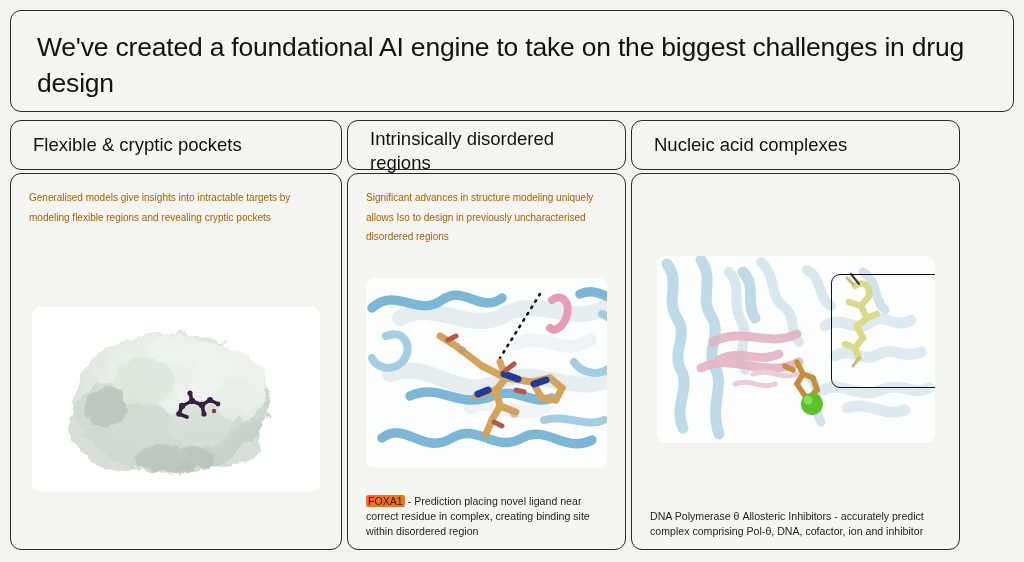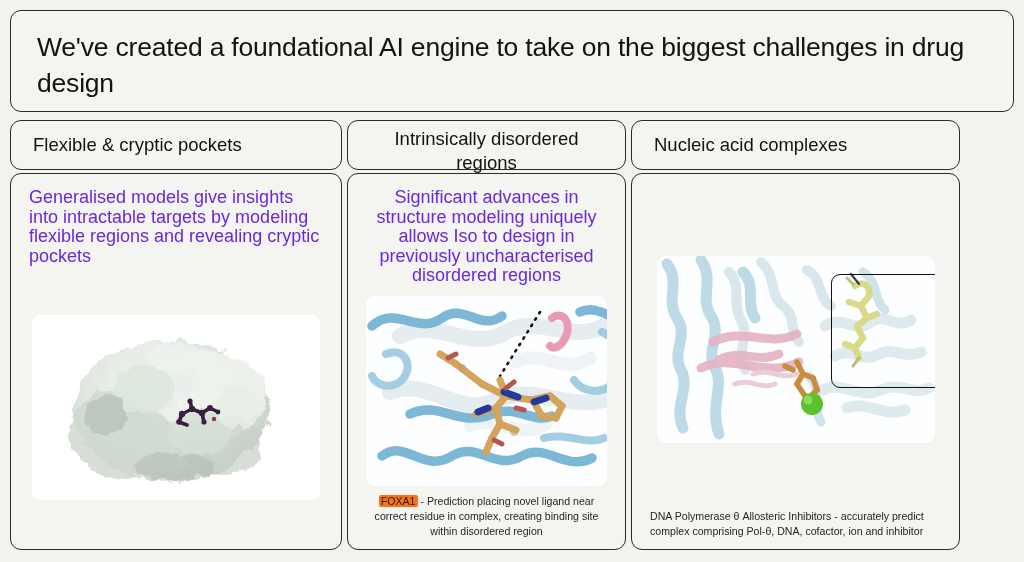--- a/index.html
+++ b/index.html
@@ -34,21 +34,21 @@
 
   
   .cols{
     display:flex;
     gap:5px;
     margin-top:8px;
     height:430px;
   }
   .col{display:flex;flex-direction:column;width:333px;}
   .col.c1{width:332px;}
-  .col.c2{width:279px;text-align:center;}
+  .col.c2{width:279px;}
   .col.c3{width:329px;}
 
   .head-card{
     height:50px;
     display:flex;
     align-items:center;
     padding:0 22px;
     flex:0 0 auto;
   }
   .head-card.two-line{align-items:flex-start;padding-top:6px;}
@@ -62,23 +62,23 @@
     margin-top:3px;
     flex:1 1 auto;
     display:flex;
     flex-direction:column;
     padding:14px 18px 10px 18px;
     position:relative;
     overflow:visible;
   }
 
   .body-text{
-    font-size:18px;
+    font-size:10px;
     line-height:19.5px;
-    color:#6d28d9;
+    color:#a16207;
     min-height:62px;
   }
 
   .figure-wrap{
     flex:1 1 auto;
     display:flex;
     align-items:center;
     justify-content:center;
     position:relative;
     margin-top:10px;

